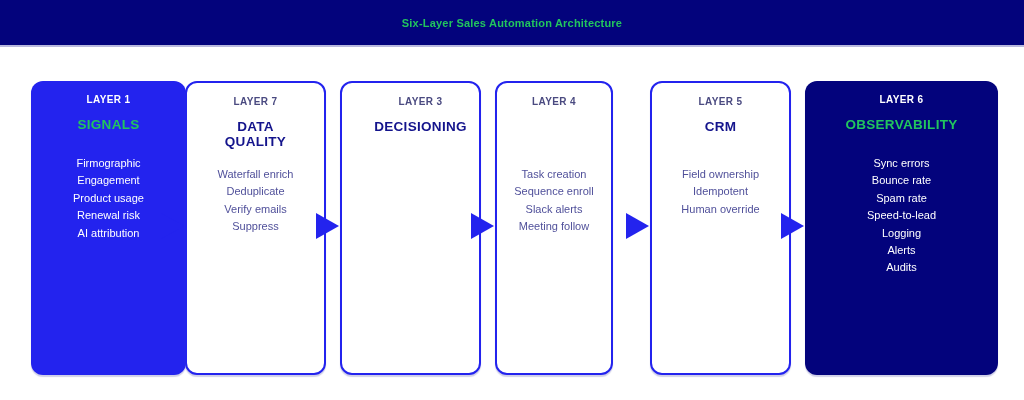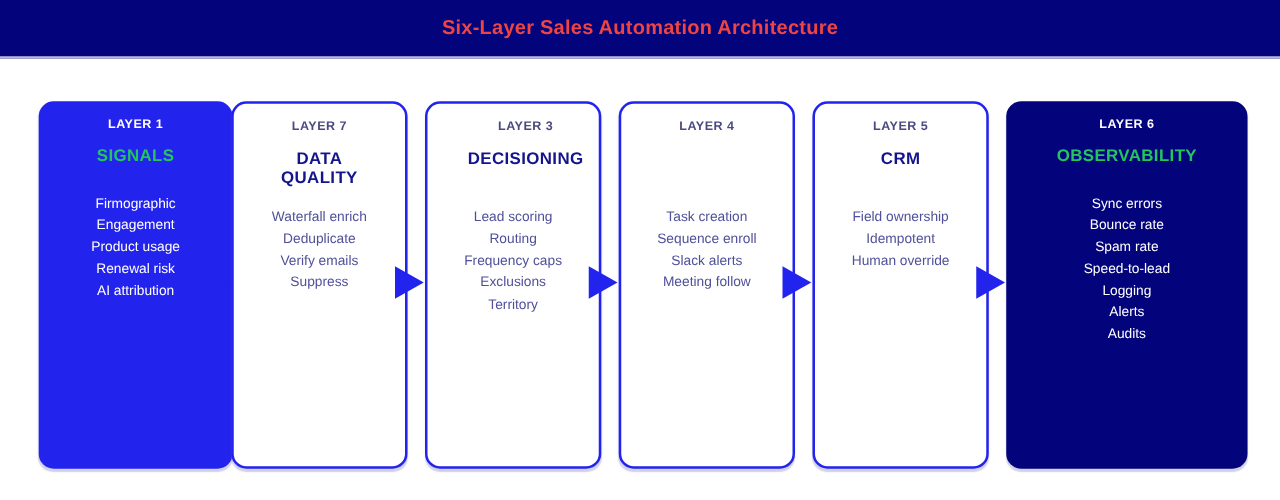--- a/index.html
+++ b/index.html
@@ -19,22 +19,22 @@
     width: 100%;
     height: 47px;
     background: #03037c;
     border-bottom: 2px solid #b9b9de;
     display: flex;
     align-items: center;
     justify-content: center;
     box-sizing: border-box;
   }
   .header-title {
-    color: #ef4444;
-    font-size: 16px;
+    color: #22c55e;
+    font-size: 11px;
     font-weight: bold;
     letter-spacing: 0.2px;
   }
 
   
   .card {
     position: absolute;
     top: 81px;
     height: 294px;
     border-radius: 12px;
@@ -45,21 +45,21 @@
   .card.outline {
     background: #ffffff;
     border: 2.5px solid #2323ee;
   }
   .card.filled-blue  { background: #2323ee; }
   .card.filled-navy  { background: #03037c; }
 
   .c1 { left: 31px;  width: 155px; }
   .c2 { left: 185px; width: 141px; }
   .c3 { left: 340px; width: 141px; padding-left: 20px; }
-  .c4 { left: 495px; width: 141px; }
+  .c4 { left: 495px; width: 118px; }
   .c5 { left: 650px; width: 141px; }
   .c6 { left: 805px; width: 193px; }
 
   .layer-label {
     margin-top: 13px;
     font-size: 10px;
     font-weight: bold;
     letter-spacing: 0.4px;
     line-height: 12px;
   }
@@ -139,27 +139,20 @@
       <div class="item">Verify emails</div>
       <div class="item">Suppress</div>
     </div>
   </div>
 
   <div class="flow-arrow a2"></div>
 
   <div class="card outline c3">
     <div class="layer-label">LAYER 3</div>
     <div class="card-title">DECISIONING</div>
-    <div class="items">
-      <div class="item">Lead scoring</div>
-      <div class="item">Routing</div>
-      <div class="item">Frequency caps</div>
-      <div class="item">Exclusions</div>
-      <div class="item">Territory</div>
-    </div>
   </div>
 
   <div class="flow-arrow a3"></div>
 
   <div class="card outline c4">
     <div class="layer-label">LAYER 4</div>
     <div class="items">
       <div class="item">Task creation</div>
       <div class="item">Sequence enroll</div>
       <div class="item">Slack alerts</div>

